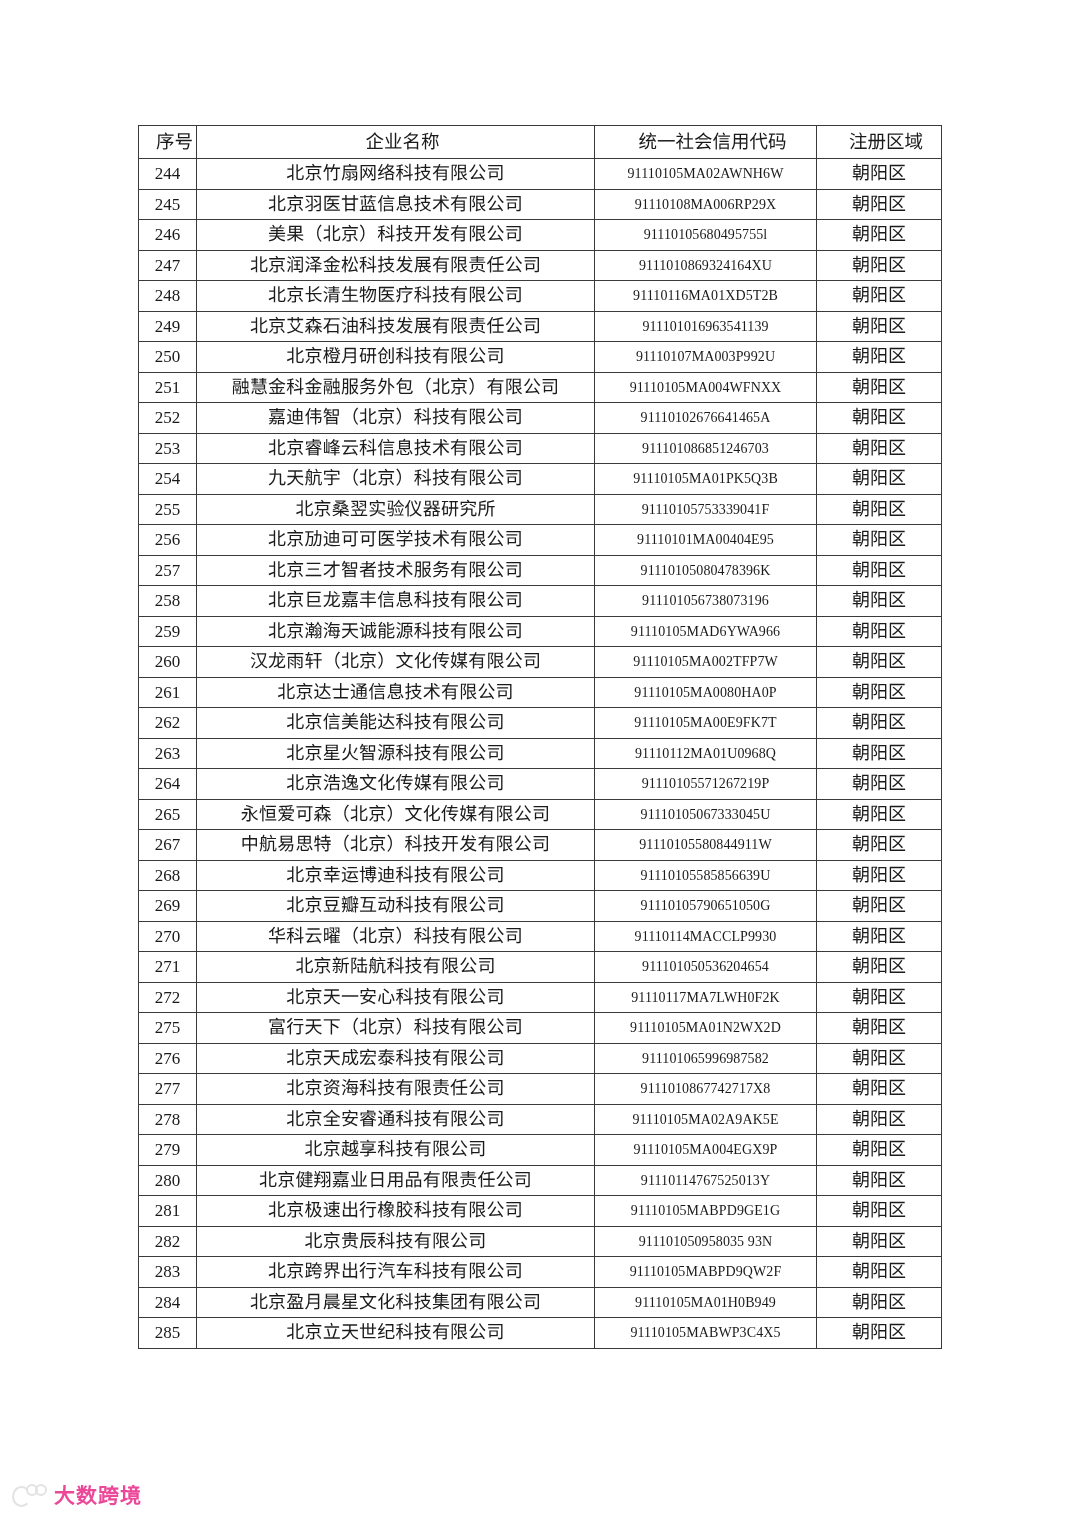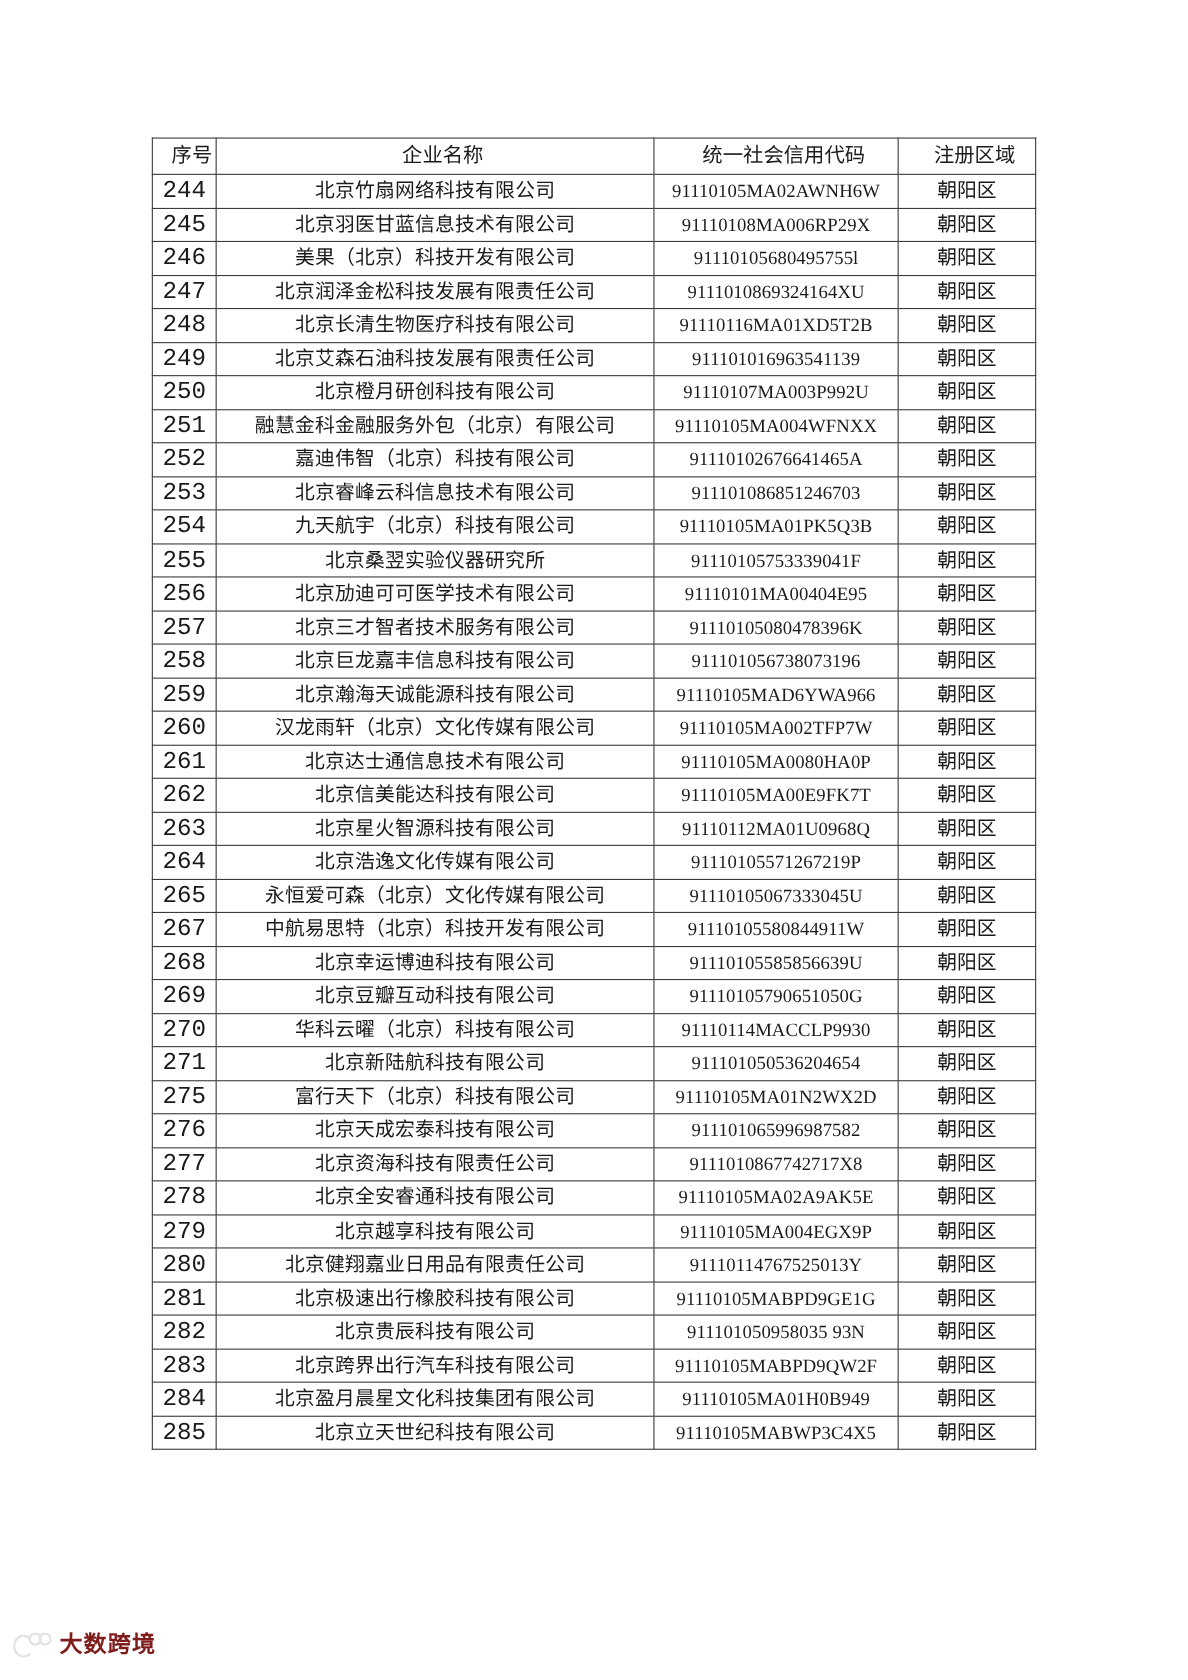--- a/index.html
+++ b/index.html
@@ -54,29 +54,29 @@
 
   #company-table thead th {
     font-weight: normal;
     font-size: 18.5px;
     height: 32px;
     line-height: 32px;
     padding-left: 14px;
   }
 
   #company-table td.cell-index {
-    font-size: 22px;
-    font-family: Liberation Mono, monospace;
+    font-size: 17px;
+    font-family: Liberation Serif, serif;
   }
   #company-table td.cell-name {
     font-size: 18px;
     letter-spacing: 0.2px;
   }
   #company-table td.cell-code {
-    font-size: 17px;
+    font-size: 14px;
     font-family: "Liberation Serif", "DejaVu Serif", serif;
     letter-spacing: 0.1px;
   }
   #company-table td.cell-region {
     font-size: 18px;
     margin-top: 16px;
   }
 
   
   #watermark {
@@ -118,21 +118,21 @@
     top: 0px;
     width: 8px;
     height: 8px;
     border: 2.5px solid #e2e2e2;
     border-radius: 50%;
   }
   #watermark .wm-text {
     font-family: "Liberation Sans", "DejaVu Sans", sans-serif;
     font-size: 21px;
     font-weight: bold;
-    color: #7f1d1d;
+    color: #ec4899;
     letter-spacing: 1px;
     line-height: 1;
   }
 </style>
 </head>
 <body>
 
 <div id="page">
 
   <table id="company-table">
@@ -307,20 +307,26 @@
           <td class="cell-code">91110114MACCLP9930</td>
           <td class="cell-region">朝阳区</td>
         </tr>
         <tr>
           <td class="cell-index">271</td>
           <td class="cell-name">北京新陆航科技有限公司</td>
           <td class="cell-code">911101050536204654</td>
           <td class="cell-region">朝阳区</td>
         </tr>
         <tr>
+          <td class="cell-index">272</td>
+          <td class="cell-name">北京天一安心科技有限公司</td>
+          <td class="cell-code">91110117MA7LWH0F2K</td>
+          <td class="cell-region">朝阳区</td>
+        </tr>
+        <tr>
           <td class="cell-index">275</td>
           <td class="cell-name">富行天下（北京）科技有限公司</td>
           <td class="cell-code">91110105MA01N2WX2D</td>
           <td class="cell-region">朝阳区</td>
         </tr>
         <tr>
           <td class="cell-index">276</td>
           <td class="cell-name">北京天成宏泰科技有限公司</td>
           <td class="cell-code">911101065996987582</td>
           <td class="cell-region">朝阳区</td>

